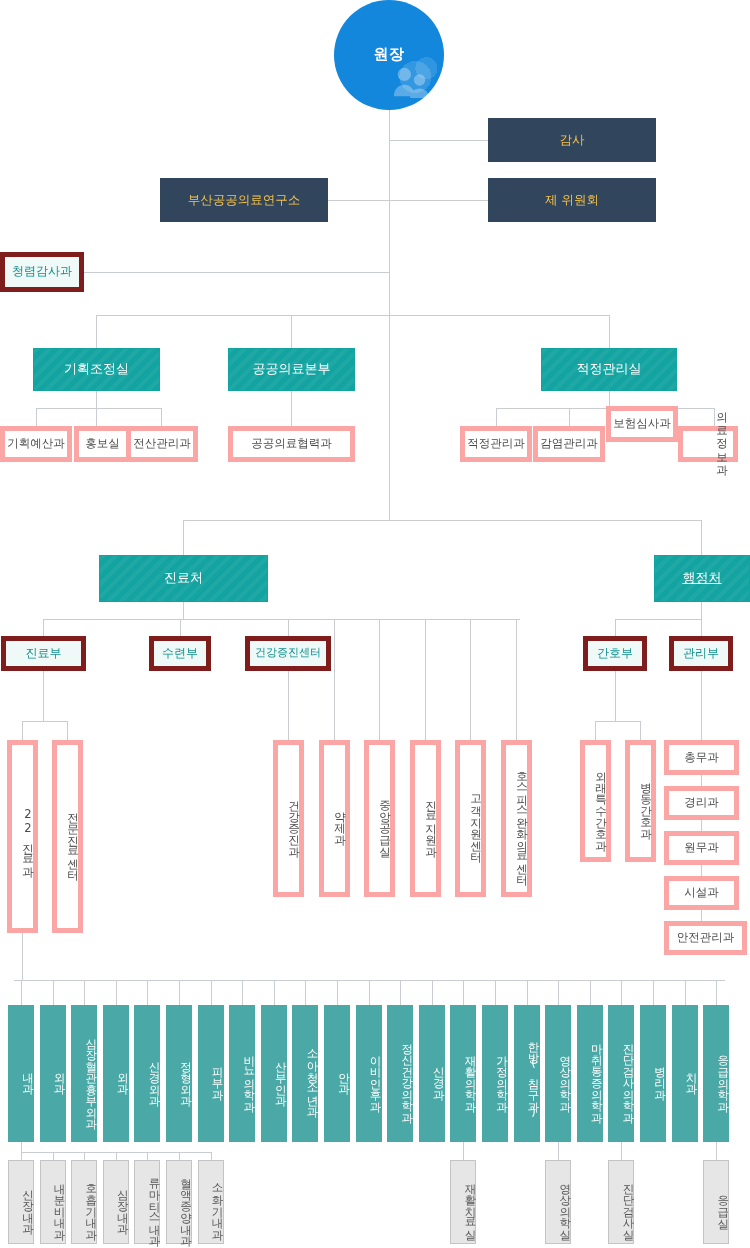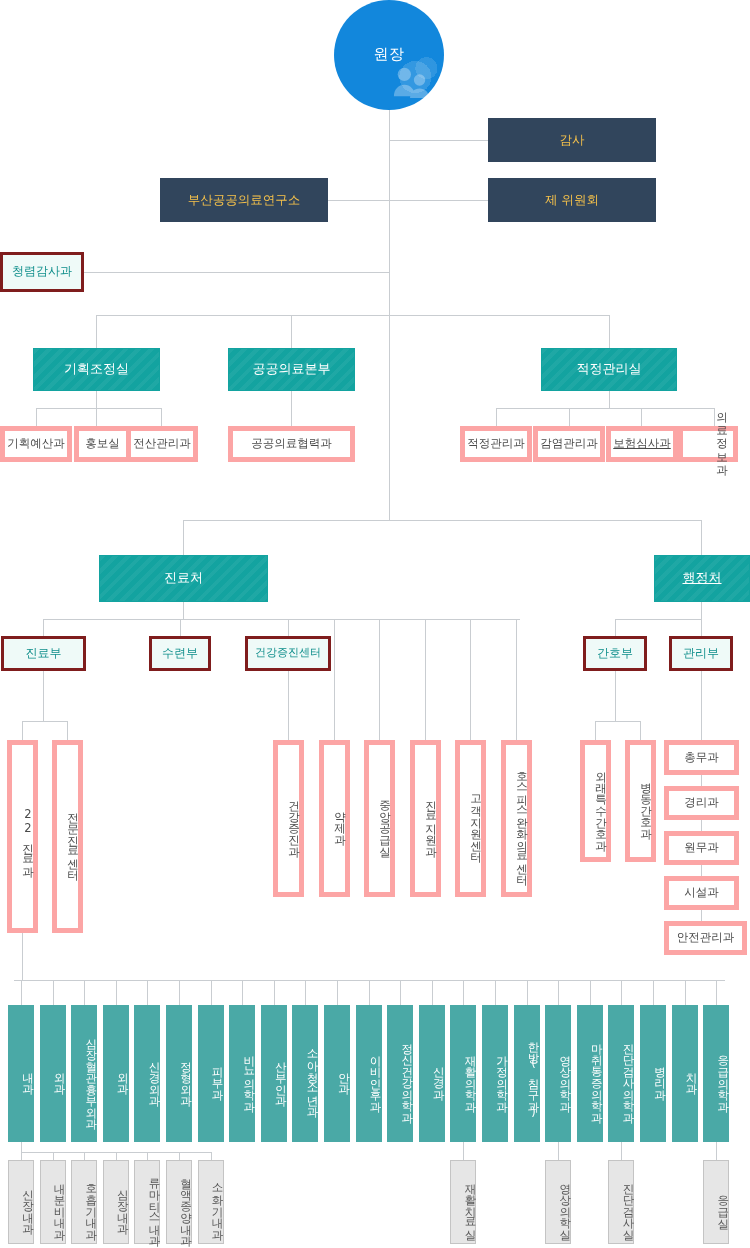--- a/index.html
+++ b/index.html
@@ -25,21 +25,21 @@
 
   
   .root {
     width:110px; height:110px; border-radius:50%;
     background:#1287dc;
     background-image:
       radial-gradient(circle at 74% 70%, rgba(255,255,255,.14) 0 16px, transparent 16px),
       radial-gradient(circle at 84% 62%, rgba(255,255,255,.12) 0 11px, transparent 11px),
       linear-gradient(135deg, rgba(255,255,255,.07) 0 1px, transparent 1px 14px),
       linear-gradient(45deg, rgba(255,255,255,.07) 0 1px, transparent 1px 14px);
-    color:#ffffff; font-size:15px; font-weight:normal;
+    color:#ffffff; font-size:15px; font-weight:bold;
     letter-spacing:.5px;
     z-index:5;
   }
   .root .glyph {
     position:absolute; right:14px; bottom:10px;
     width:38px; height:38px; opacity:.3;
   }
 
   
   .navy {
@@ -49,21 +49,21 @@
 
   
   .teal {
     background:#13a3a0; color:#ffffff; font-size:13px;
     background-image:repeating-linear-gradient(135deg, rgba(255,255,255,.05) 0 4px, rgba(255,255,255,0) 4px 9px);
     border:1px solid #13a3a0;
   }
   
   .teal-out {
     background:#effaf8; color:#0f8e8b; font-size:12px;
-    border:3px solid #7f1d1d;
+    border:5px solid #7f1d1d;
   }
   
   .plain {
     background:#ffffff; color:#4a4a4a; font-size:11.5px;
     border:5px solid #fca5a5;
   }
   
   .grey {
     background:#e6e6e6; color:#555555; font-size:11.5px;
     border:1px solid #c4c4c4;
@@ -245,21 +245,21 @@
   </div>
   <div class="node plain" style="left:228px; top:426px; width:127px; height:36px;">
     <span>공공의료협력과</span>
   </div>
   <div class="node plain" style="left:460px; top:426px; width:72px; height:36px;">
     <span>적정관리과</span>
   </div>
   <div class="node plain" style="left:533px; top:426px; width:72px; height:36px;">
     <span>감염관리과</span>
   </div>
-  <div class="node plain" style="left:606px; top:426px; width:72px; height:36px;text-decoration:underline;">
+  <div class="node plain" style="left:606px; top:406px; width:72px; height:36px;">
     <span>보험심사과</span>
   </div>
   <div class="node plain" style="left:678px; top:426px; width:60px; height:36px;padding-left:28px;">
     <span>의료정보과</span>
   </div>
 
   <div class="node teal" style="left:99px; top:555px; width:169px; height:47px;">
     <span>진료처</span>
   </div>
   <div class="node teal" style="left:654px; top:555px; width:96px; height:47px;text-decoration:underline;">

